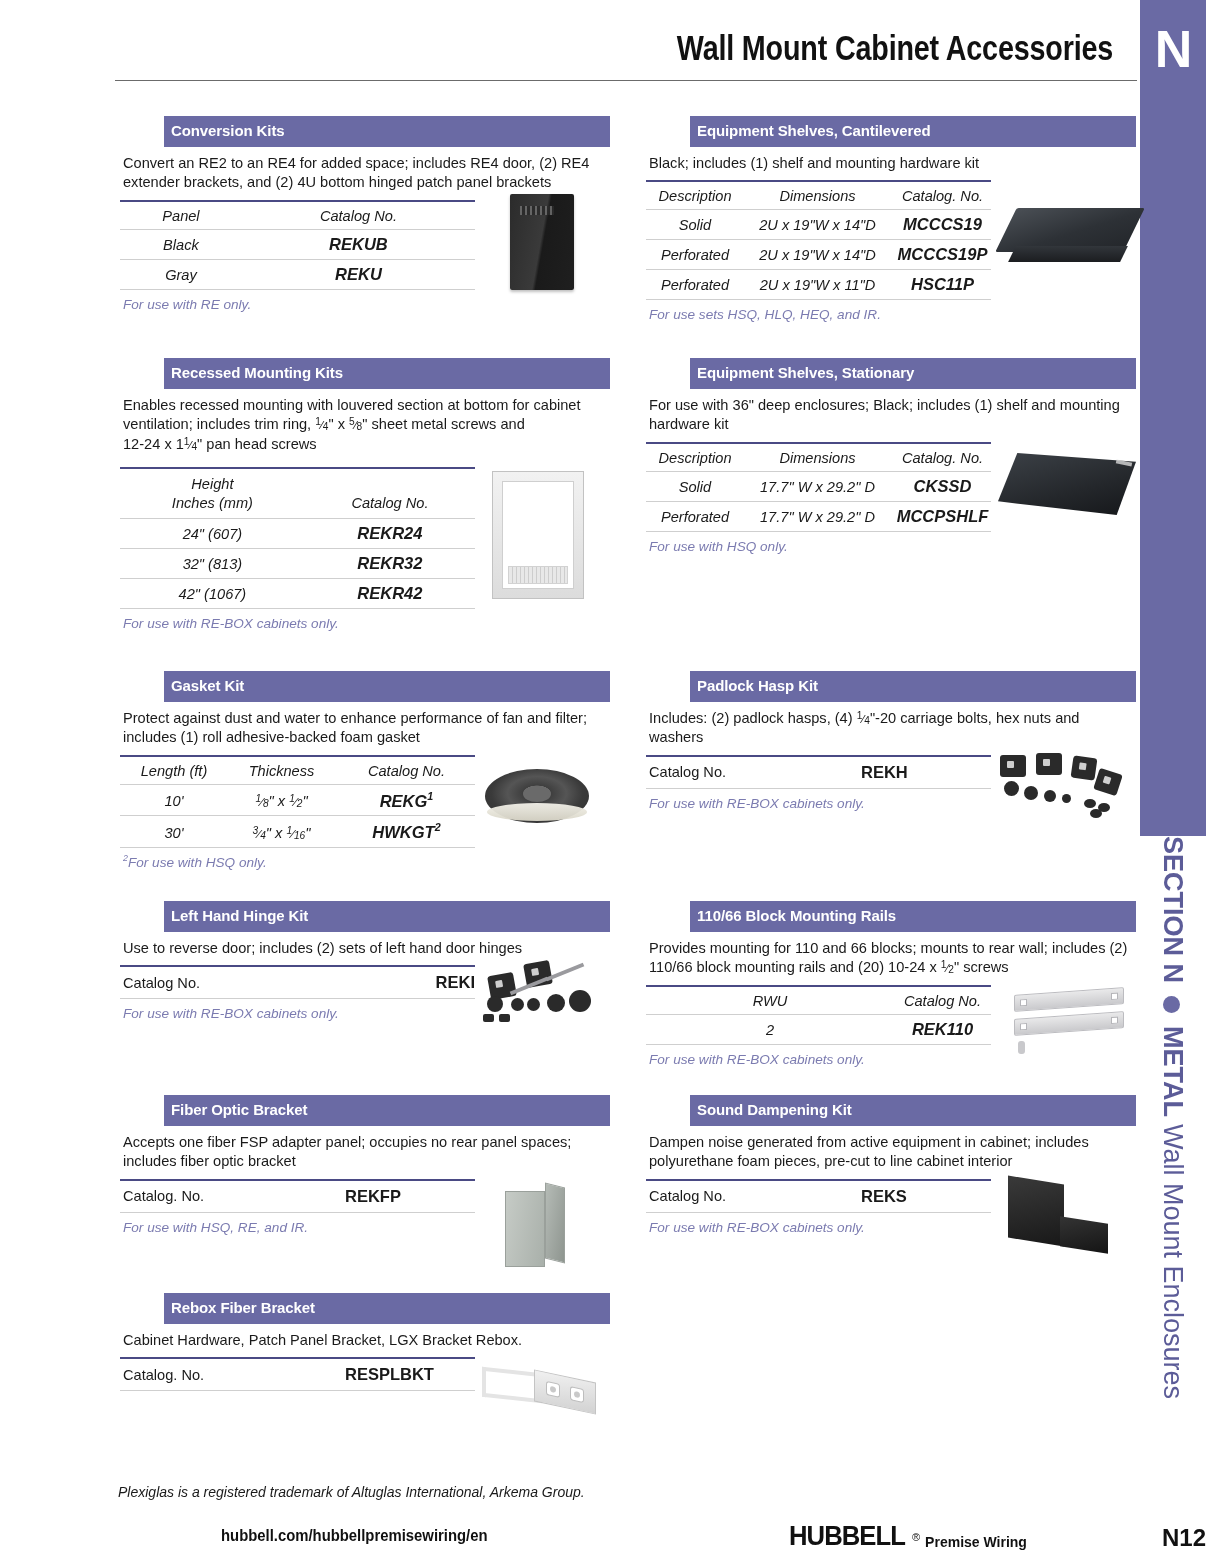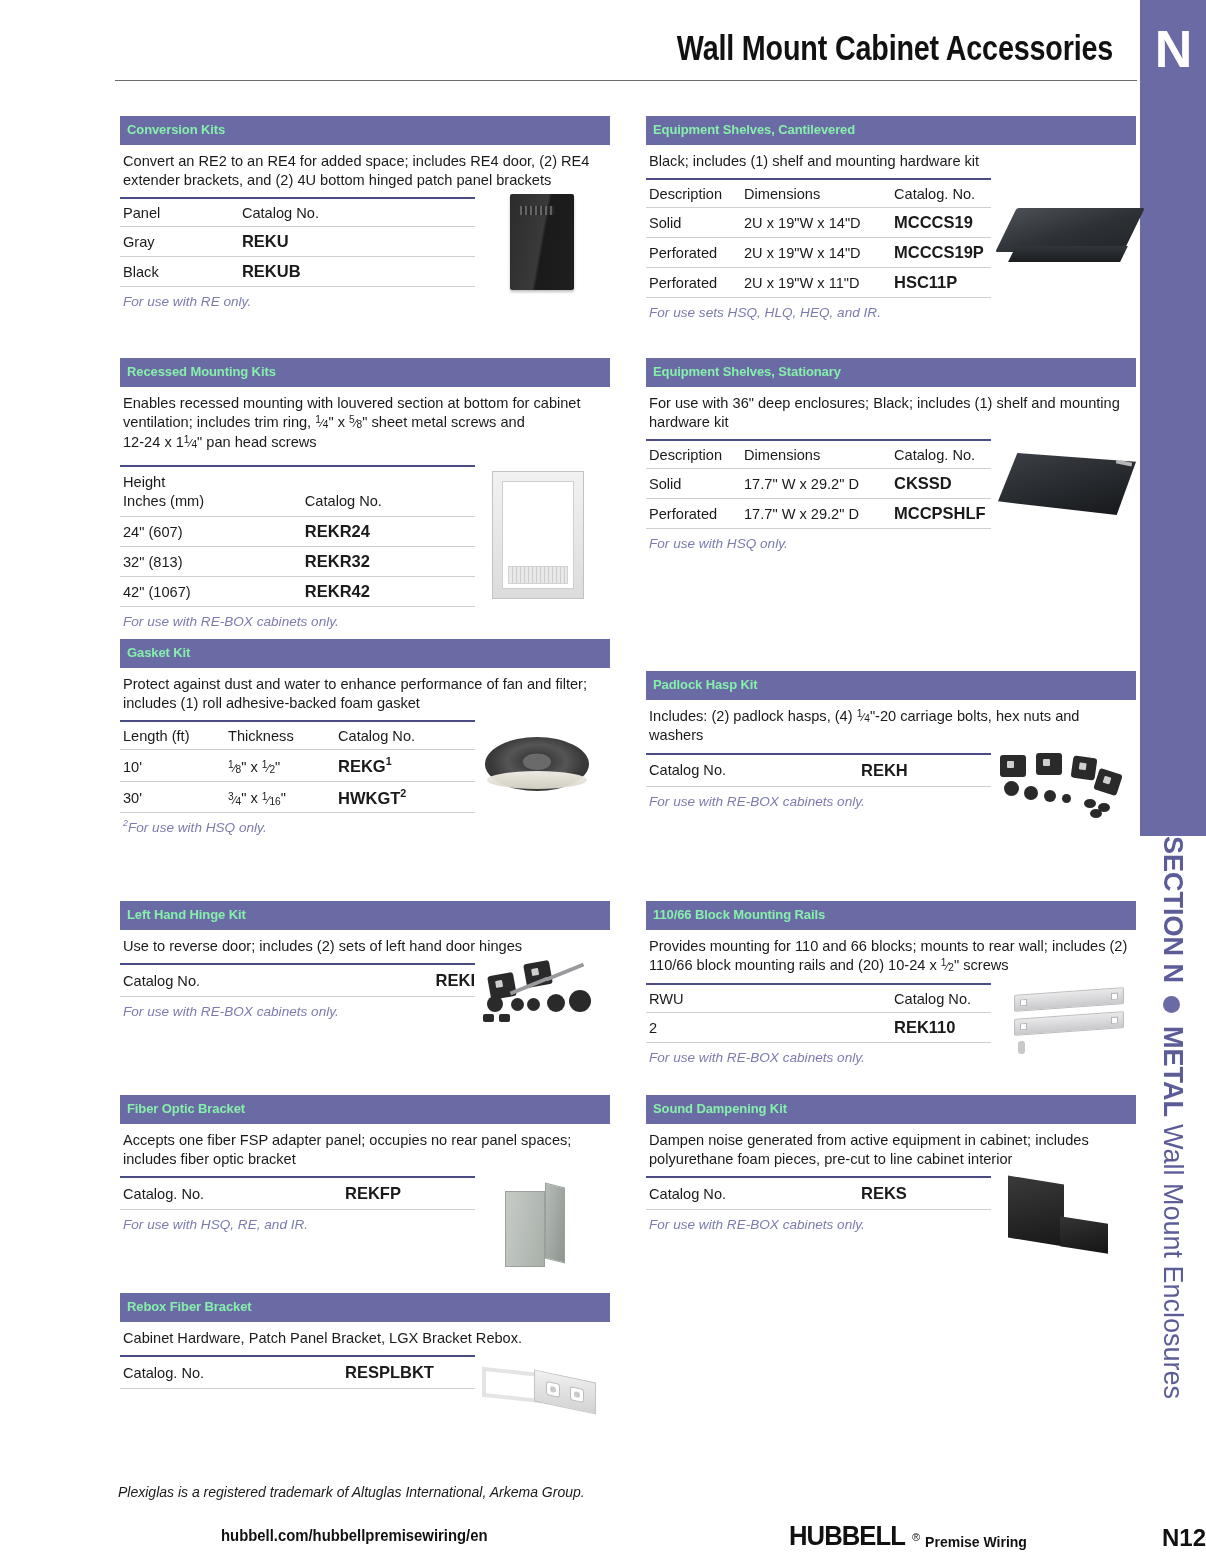--- a/index.html
+++ b/index.html
@@ -118,51 +118,53 @@
     top: 0;
     left: 646px;
     width: 490px;
   }
 
   .block { position: absolute; width: 100%; }
 
   
   .block-head {
     background: #6a6aa4;
-    color: #86efac;
-    font-size: 13px;
+    color: #ffffff;
+    font-size: 15px;
     font-weight: bold;
     padding: 7px 0 8px 7px;
     letter-spacing: -0.1px;
     line-height: 1.05;
+    margin-left: 44px;
   }
 
   
   .block-desc {
     font-size: 14.6px;
     color: #1a1a1a;
     line-height: 1.33;
     padding: 7px 2px 0 3px;
   }
 
   
   .tbl {
     width: 100%;
     border-collapse: collapse;
     margin-top: 7px;
   }
   .tbl.narrow { width: 355px; }
   .tbl th, .tbl td {
-    text-align: left;
+    text-align: center;
     font-weight: normal;
     font-size: 14.6px;
     color: #1a1a1a;
     padding: 5px 0 5px 3px;
     border-bottom: 1px solid #cfcfcf;
     vertical-align: baseline;
+    font-style: italic;
   }
   .tbl thead th {
     border-top: 2px solid #4a4a84;
     border-bottom: 1px solid #cfcfcf;
     padding-top: 6px;
   }
   .tbl td.cat, .tbl th.cat { }
   .tbl td.cat {
     font-weight: bold;
     font-size: 16.5px;
@@ -524,26 +526,26 @@
     <div class="block-desc">Convert an RE2 to an RE4 for added space; includes RE4 door, (2) RE4 extender brackets, and (2) 4U bottom hinged patch panel brackets</div>
     <table class="tbl narrow">
       <thead>
           <tr>
         <th>Panel</th>
         <th class="cat">Catalog No.</th>
       </tr>
         </thead>
       <tbody>
         <tr>
+          <td>Black</td>
+          <td class="cat">REKUB</td>
+        </tr>
+        <tr>
           <td>Gray</td>
           <td class="cat">REKU</td>
-        </tr>
-        <tr>
-          <td>Black</td>
-          <td class="cat">REKUB</td>
         </tr>
       </tbody>
     </table>
     <div class="note">For use with RE only.</div>
     <div class="photo" style="left:390px; top:78px">
       <div class="ph-cabinet"></div>
     </div>
   </div>
 
   <div class="block" style="top:358px">
@@ -574,21 +576,21 @@
     <div class="note">For use with RE-BOX cabinets only.</div>
     <div class="photo" style="left:372px; top:113px">
       <div class="ph-ring">
           <div class="inner">
             <div class="louver"></div>
           </div>
         </div>
     </div>
   </div>
 
-  <div class="block" style="top:639px">
+  <div class="block" style="top:671px">
     <div class="block-head">Gasket Kit</div>
     <div class="block-desc">Protect against dust and water to enhance performance of fan and filter; includes (1) roll adhesive-backed foam gasket</div>
     <table class="tbl narrow">
       <thead>
           <tr>
         <th style="width:105px">Length (ft)</th>
         <th style="width:110px">Thickness</th>
         <th class="cat">Catalog No.</th>
       </tr>
         </thead>

